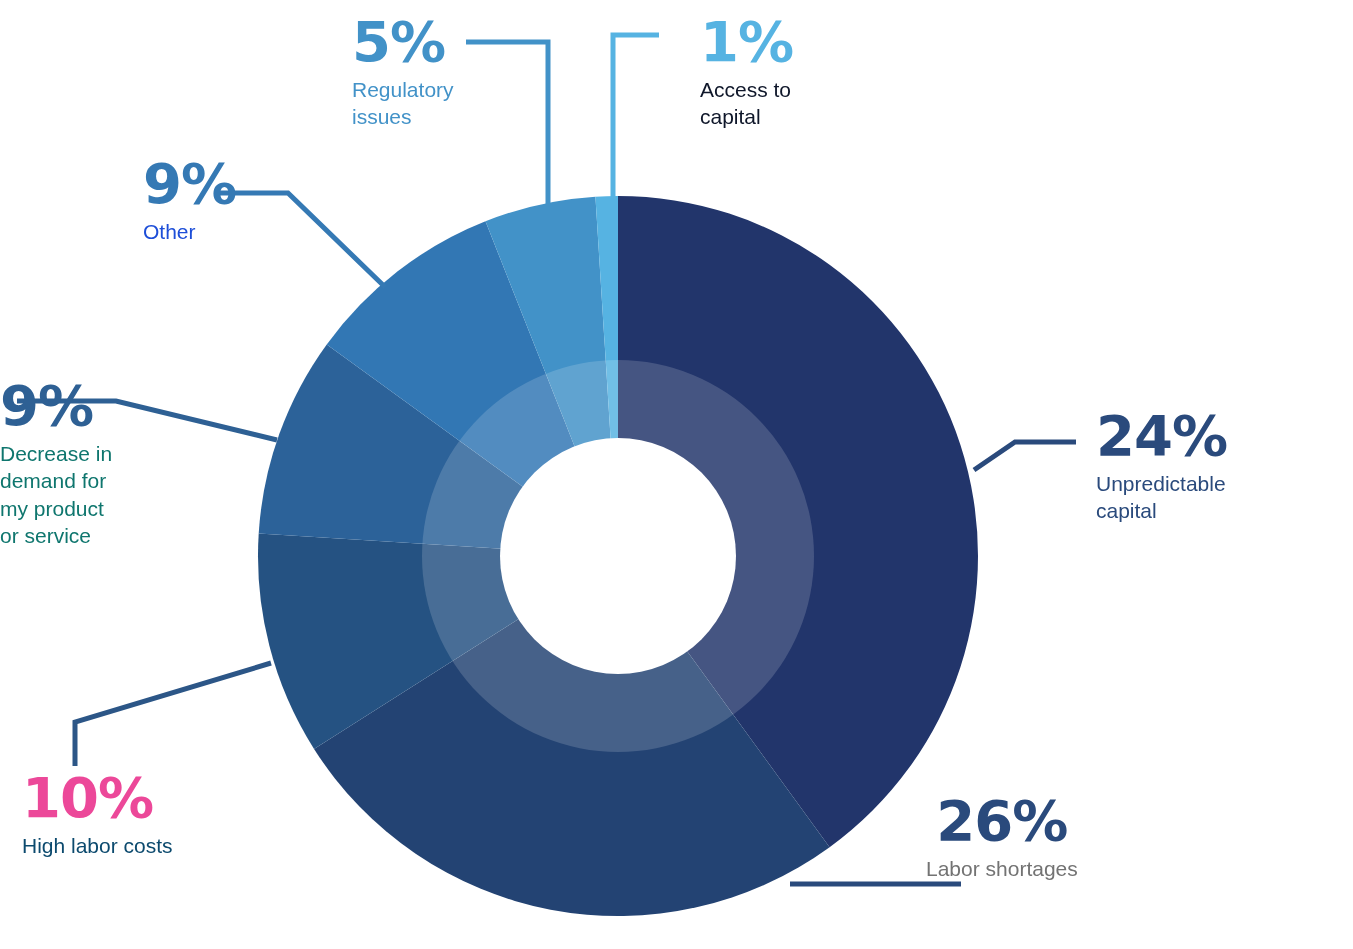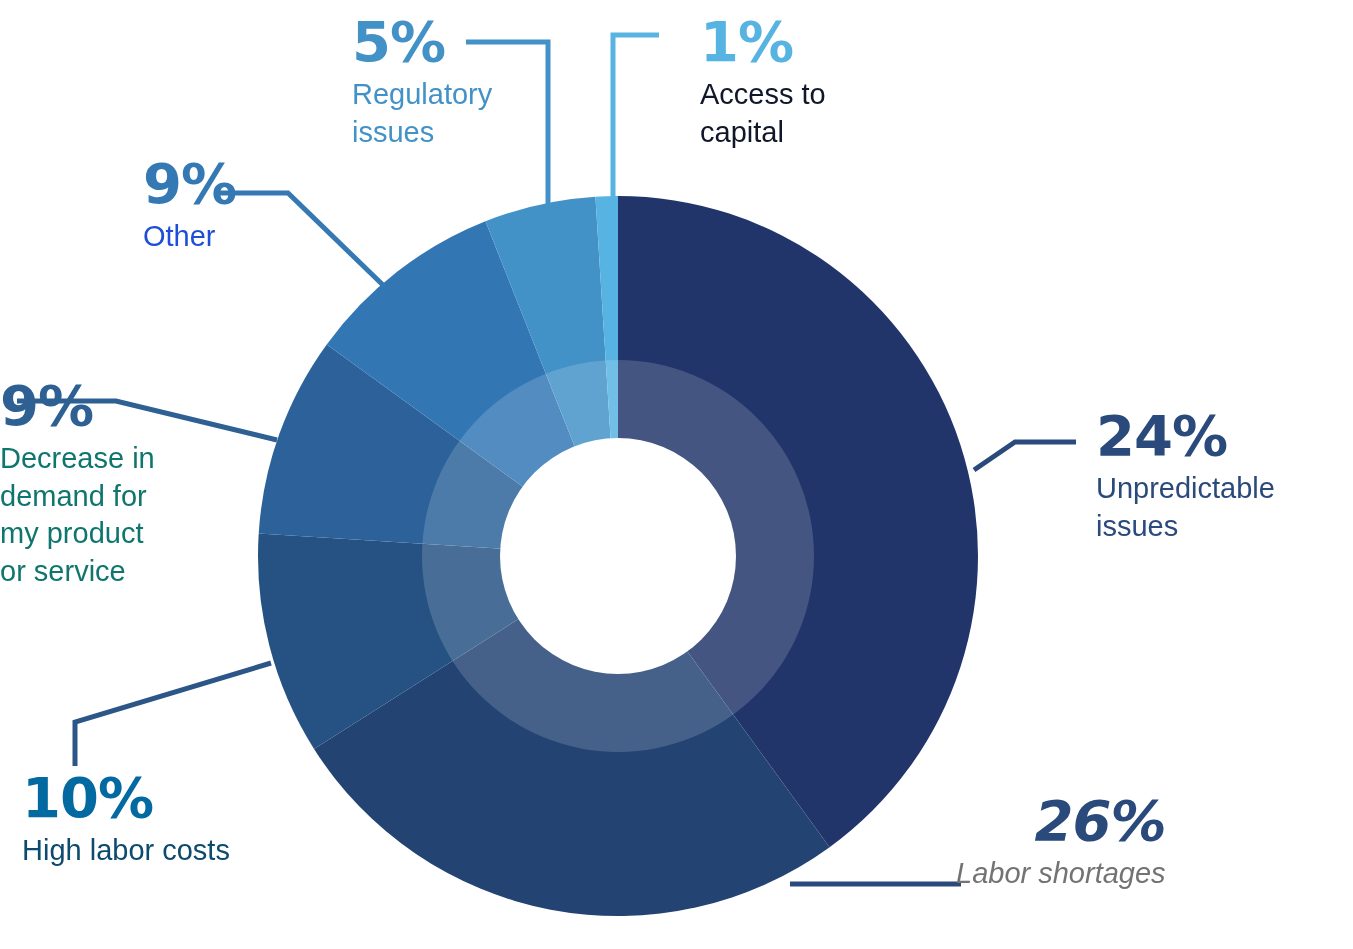--- a/index.html
+++ b/index.html
@@ -34,29 +34,29 @@
     font-weight: bold;
     font-size: 56px;
     letter-spacing: -1px;
     line-height: 1.0;
     display: block;
     margin: 0 0 6px 0;
   }
   .cat {
     font-family: "Liberation Sans", sans-serif;
     font-weight: 400;
-    font-size: 29px;
+    font-size: 21px;
     line-height: 1.30;
     display: block;
     white-space: pre-line;
   }
 
   
   #label-unpredictable { left: 1096px; top: 408px; text-align: left; }
-  #label-labor-shortages { left: 956px; top: 793px; text-align: right; font-style: italic; }
+  #label-labor-shortages { left: 926px; top: 793px; text-align: center; }
   #label-high-labor { left: 22px; top: 770px; text-align: left; }
   #label-decrease-demand { left: 0px;  top: 378px; text-align: left; }
   #label-other { left: 143px; top: 156px; text-align: left; }
   #label-regulatory { left: 352px; top: 14px; text-align: left; }
   #label-access-capital { left: 700px; top: 14px; text-align: left; }
 </style>
 </head>
 <body>
 
 <div id="stage">
@@ -98,30 +98,30 @@
 
       <polyline stroke="#4292c8" stroke-width="5" points="548,205 548,42 466,42"></polyline>
 
       <polyline stroke="#56b3e2" stroke-width="5" points="613,200 613,35 659,35"></polyline>
     </g>
   </svg>
 
   <div class="label-block" id="label-unpredictable">
     <span class="pct" style="color:#2a4a7c">24%</span>
     <span class="cat" style="color:#2a4a7c">Unpredictable
-issues</span>
+capital</span>
   </div>
 
   <div class="label-block" id="label-labor-shortages">
     <span class="pct" style="color:#2a4a7c">26%</span>
     <span class="cat" style="color:#737373">Labor shortages</span>
   </div>
 
   <div class="label-block" id="label-high-labor">
-    <span class="pct" style="color:#0369a1">10%</span>
+    <span class="pct" style="color:#ec4899">10%</span>
     <span class="cat" style="color:#0c4a6e">High labor costs</span>
   </div>
 
   <div class="label-block" id="label-decrease-demand">
     <span class="pct" style="color:#2e6094">9%</span>
     <span class="cat" style="color:#0f766e">Decrease in
 demand for
 my product
 or service</span>
   </div>

